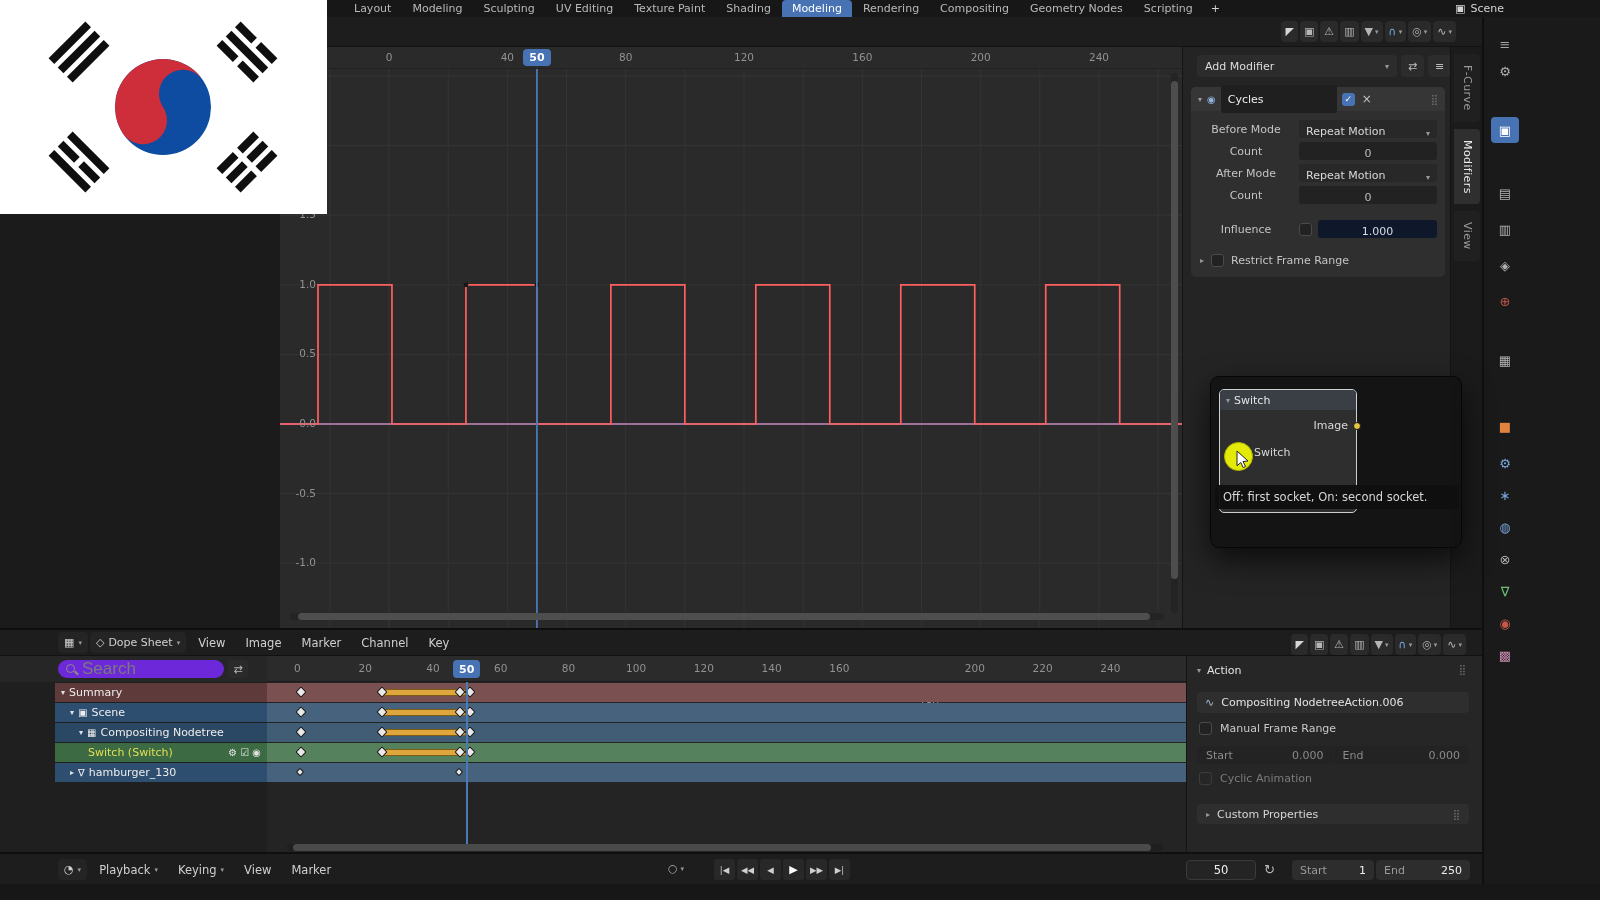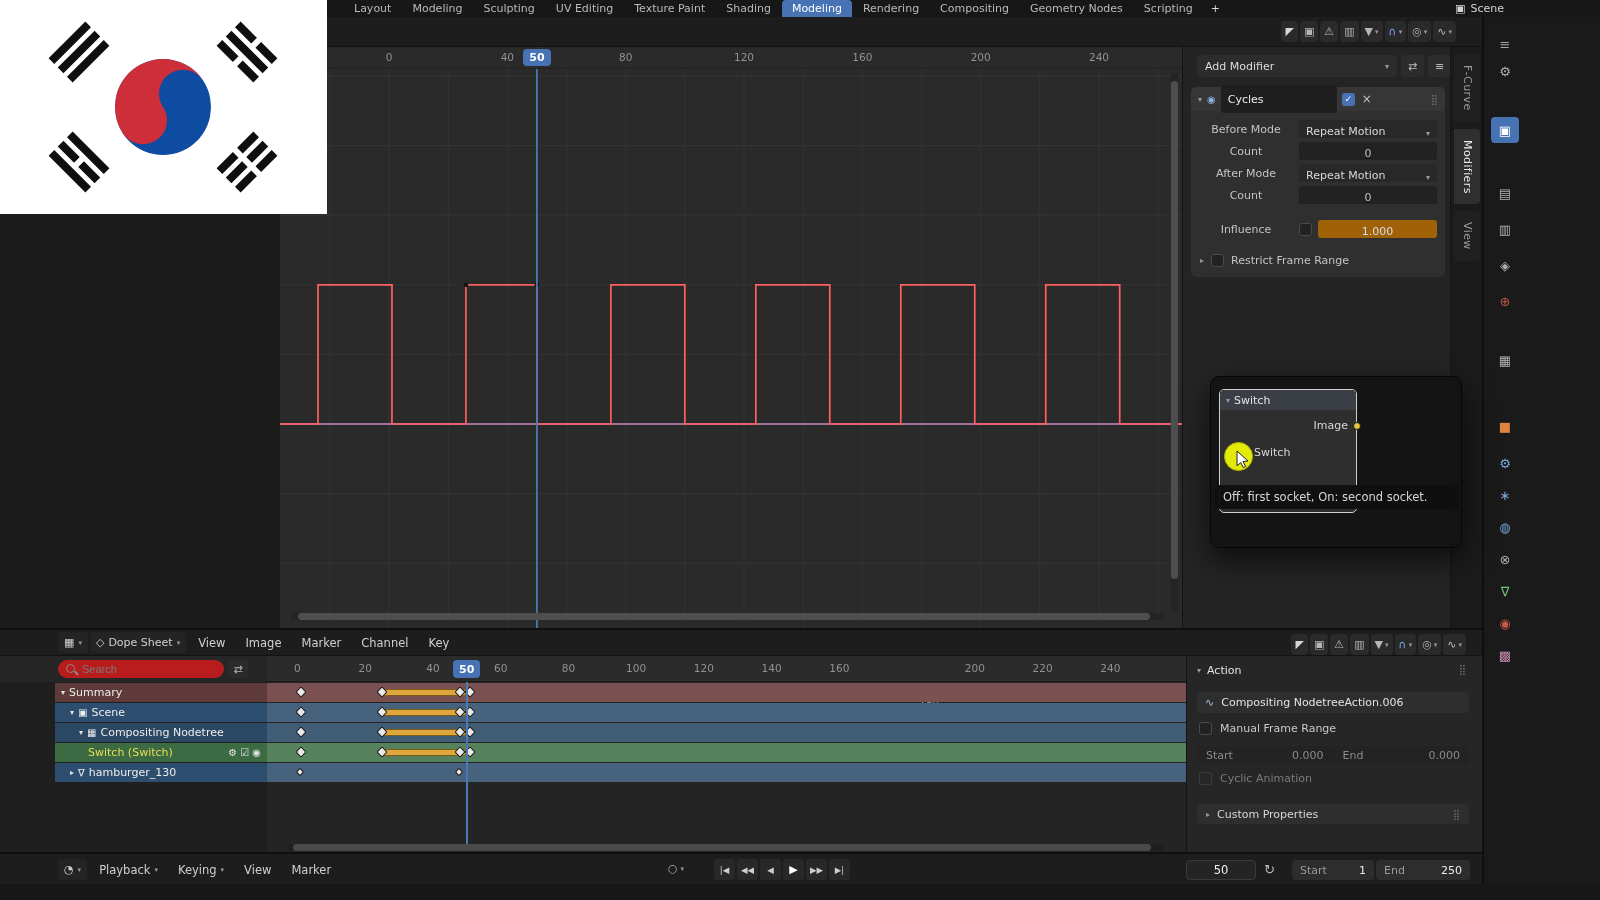--- a/index.html
+++ b/index.html
@@ -52,21 +52,21 @@
   .checkbox.disabled{background:#262626;border:1px solid #3c3c3c}
   .close-x{color:#c5c5c5;font-size:12px;margin-left:2px}
   .grip{color:#6f6f6f;font-size:10px;margin-left:auto}
   #cycles-rows{padding:9px 8px 0 8px;display:flex;flex-direction:column;gap:4px}
   .prop-row{display:flex;align-items:center;gap:6px;height:18px}
   .prop-row:nth-child(5){margin-top:12px}
   .prop-label{width:94px;text-align:center;color:#c3c3c3;flex:none}
   .prop-field{flex:1;height:18px;border-radius:3px;display:flex;align-items:flex-end;justify-content:center;color:#d8d8d8}
   .prop-field.dropdown{background:#282828;justify-content:space-between;padding:0 7px}
   .prop-field.number{background:#222;color:#bdbdbd}
-  .prop-field.slider{background:#a16207;color:#d7deea}
+  .prop-field.slider{background:#0f172a;color:#d7deea}
   .dd-chev{font-size:8px;color:#999}
   .mini-checkbox{width:13px;height:13px;background:#222;border:1px solid #4a4a4a;border-radius:3px;flex:none}
   #restrict-row{display:flex;align-items:center;gap:7px;padding:16px 9px 0 9px;color:#c3c3c3}
   #sidebar-tabs{position:absolute;left:1450px;top:30px;width:32px;height:581px;background:#1b1b1b;border-left:1px solid #141414}
   .side-tab{writing-mode:vertical-rl;display:flex;align-items:center;justify-content:center;width:26px;margin:7px 0 0 3px;
             padding:11px 0;background:#202020;color:#9a9a9a;border-radius:0 4px 4px 0;letter-spacing:.4px}
   .side-tab.active{background:#2f2f2f;color:#e9e9e9}
 
   
   #node-popup{position:absolute;left:1210px;top:376px;width:252px;height:172px;background:rgba(20,20,20,.97);
@@ -95,21 +95,21 @@
   #dope-header{position:absolute;left:0;top:0;width:100%;height:26px;background:#1d1d1d;border-bottom:1px solid #121212}
   #dope-left{position:absolute;left:58px;top:2px;display:flex;align-items:center;gap:2px}
   .editor-btn{display:flex;align-items:center;gap:4px;height:21px;padding:0 6px;border-radius:4px;color:#d0d0d0;background:#242424}
   .menu-row{display:flex;align-items:center}
   .menu-item{padding:0 10px;font-size:11.5px;color:#d0d0d0;height:21px;display:flex;align-items:center}
   #dope-cluster{right:16px}
   #dope-body{position:absolute;left:0;top:26px;width:100%;height:198px}
   #dope-names{position:absolute;left:0;top:0;width:267px;height:100%;background:#1f1f1f}
   #search-row{position:absolute;left:0;top:0;width:267px;height:26px;background:#262626;display:flex;align-items:center;padding-left:58px;gap:4px}
   #search-wrap{position:relative;display:flex;align-items:center}
-  .search-field{width:166px;height:18px;background:#b91c1c;border:none;border-radius:9px;color:#bbb;font-size:11px;padding:0 8px 0 24px;outline:none}
+  .search-field{width:166px;height:18px;background:#6d28d9;border:none;border-radius:9px;color:#bbb;font-size:17px;padding:0 8px 0 24px;outline:none}
   .search-field::placeholder{color:#7b7b7b}
   .mag{position:absolute;left:8px;top:4px;width:9px;height:9px;border:1.4px solid #8a8a8a;border-radius:50%}
   .mag::after{content:"";position:absolute;left:6.5px;top:6.5px;width:5px;height:1.6px;background:#8a8a8a;transform:rotate(45deg)}
   .swap-btn{width:20px;height:18px;background:#2b2b2b;border-radius:4px;display:flex;align-items:center;justify-content:center;color:#b5b5b5}
   #dope-channel-names{position:absolute;left:55px;top:27px;width:212px}
   .ch-name{position:relative;height:19px;margin-bottom:1px;display:flex;align-items:center;gap:4px;font-size:11px;overflow:hidden}
   .ch-chev{font-size:8px;color:#e2e2e2}
   .ch-icon{font-size:10px;color:#eee}
   .ch-trailing{margin-left:auto;display:flex;gap:3px;padding-right:6px;font-size:10px;color:#e2e2e2}
   #dope-canvas{position:absolute;left:267px;top:0;width:919px;height:100%;background:#242424;overflow:hidden}
@@ -254,20 +254,28 @@
       <div id="graph-ruler">
           <span class="ruler-num" style="left: 95px;">0</span>
           <span class="ruler-num" style="left: 213.332px;">40</span>
           <span class="ruler-num" style="left: 331.664px;">80</span>
           <span class="ruler-num" style="left: 449.996px;">120</span>
           <span class="ruler-num" style="left: 568.328px;">160</span>
           <span class="ruler-num" style="left: 686.66px;">200</span>
           <span class="ruler-num" style="left: 804.992px;">240</span>
         </div>
       <div id="graph-frame-badge" class="frame-badge" style="left: 242.915px;">50</div>
+      <div id="graph-ylabels">
+          <span class="y-label" style="top: 161.2px;">1.5</span>
+          <span class="y-label" style="top: 230.8px;">1.0</span>
+          <span class="y-label" style="top: 300.4px;">0.5</span>
+          <span class="y-label" style="top: 370px;">0.0</span>
+          <span class="y-label" style="top: 439.6px;">-0.5</span>
+          <span class="y-label" style="top: 509.2px;">-1.0</span>
+        </div>
       <div class="vscroll">
           <div class="thumb"></div>
         </div>
       <div class="hscroll">
           <div class="thumb"></div>
         </div>
     </div>
 
     <div id="graph-sidebar">
       <div id="add-modifier-row">

